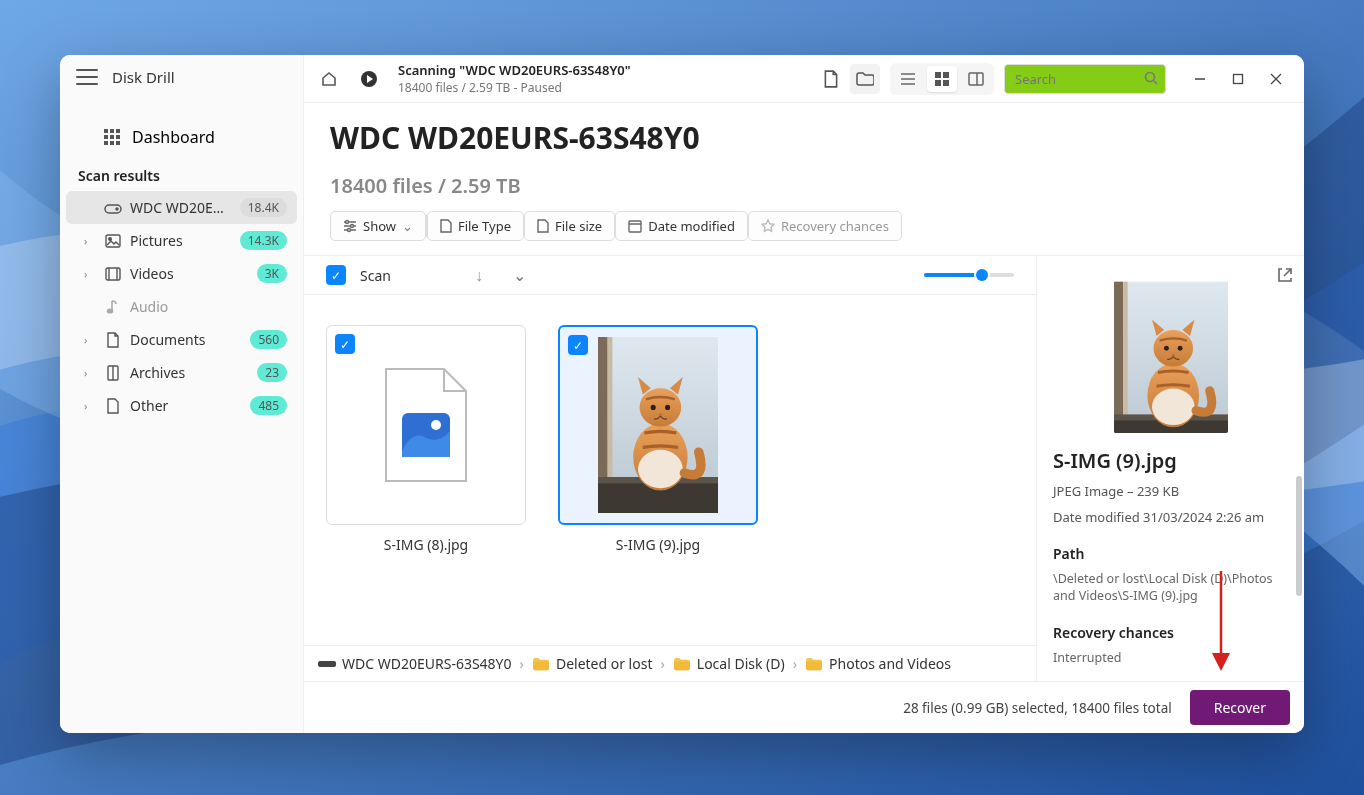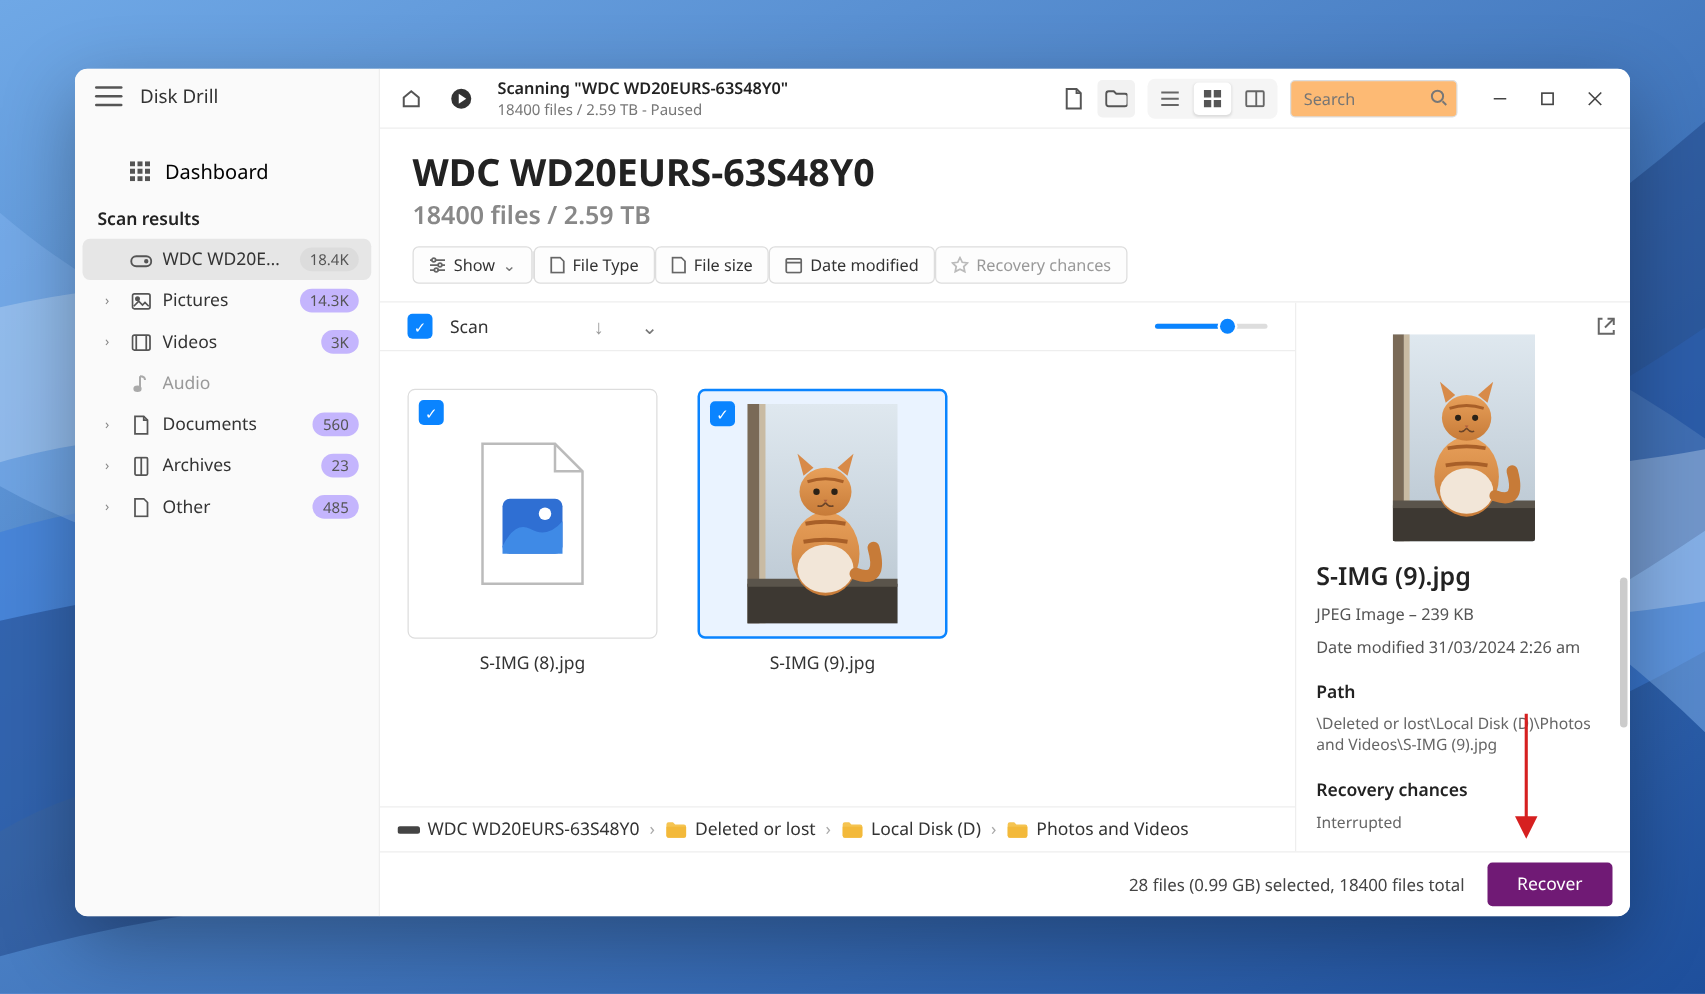--- a/index.html
+++ b/index.html
@@ -22,45 +22,45 @@
 .menu-icon span { height:2px; background:#555; border-radius:1px; }
 .app-title { font-size:15px; color:#333; }
 .nav-item { display:flex; align-items:center; gap:12px; padding:8px 16px 8px 44px; cursor:pointer; position:relative; }
 .nav-item.dashboard { padding-left:44px; margin-top:19px; }
 .section-label { font-size:14px; font-weight:600; color:#222; padding:10px 18px 6px; }
 .tree-item { display:flex; align-items:center; gap:8px; padding:7px 10px 7px 18px; cursor:pointer; border-radius:6px; margin:0 6px; font-size:14px; color:#333; }
 .tree-item.active { background:#e6e6e6; }
 .tree-item .arrow { width:12px; color:#888; font-size:11px; }
 .tree-item .ticon { width:18px; display:flex; align-items:center; justify-content:center; }
 .tree-item .label { flex:1; white-space:nowrap; overflow:hidden; text-overflow:ellipsis; }
-.tree-item .count { background:#c4b5fd; border-radius:10px; padding:1px 8px; font-size:12px; color:#555; }
+.tree-item .count { background:#5eead4; border-radius:10px; padding:1px 8px; font-size:12px; color:#555; }
 .tree-item.active .count { background:#dcdcdc; }
 .sidebar-bottom { margin-top:auto; padding:10px; }
 .explorer-btn { width:100%; padding:8px; background:#f0f0f0; border:1px solid #ddd; border-radius:4px; font-size:13px; cursor:pointer; color:#333; }
 
 .main { flex:1; display:flex; flex-direction:column; background:#fff; }
 .titlebar { display:flex; align-items:center; padding:6px 10px; gap:10px; border-bottom:1px solid #eee; }
 .tb-btn { width:30px; height:30px; display:flex; align-items:center; justify-content:center; border-radius:4px; cursor:pointer; color:#555; }
 .scan-info { display:flex; flex-direction:column; margin-left:4px; flex-shrink:0; }
 .scan-title { font-size:13px; font-weight:600; color:#222; }
 .scan-sub { font-size:12px; color:#777; }
 .tb-spacer { flex:1; }
 .tb-group { display:flex; gap:4px; }
 .tb-group .tb-btn.boxed { background:#f2f2f2; }
 .view-toggle { display:flex; gap:4px; background:#f5f5f5; padding:3px; border-radius:6px; }
 .view-toggle .vb { width:30px; height:26px; display:flex; align-items:center; justify-content:center; border-radius:4px; cursor:pointer; color:#666; }
 .view-toggle .vb.active { background:#fff; box-shadow:0 1px 2px rgba(0,0,0,.1); }
 .search-box { position:relative; }
-.search-box input { width:134px; height:30px; border:1px solid #ddd; border-radius:4px; padding:0 28px 0 10px; font-size:13px; background:#fdba74; }
+.search-box input { width:162px; height:30px; border:1px solid #ddd; border-radius:4px; padding:0 28px 0 10px; font-size:13px; background:#84cc16; }
 .search-box .sicon { position:absolute; right:8px; top:7px; color:#888; pointer-events:none; }
 .win-controls { display:flex; gap:2px; margin-left:6px; }
 .win-controls .wc { width:36px; height:28px; display:flex; align-items:center; justify-content:center; cursor:pointer; color:#444; border-radius:4px; }
 .header { padding:14px 26px 12px; }
 .h1 { font-size:30px; font-weight:700; color:#222; }
-.h2 { font-size:20px; font-weight:600; color:#888; margin-top:0; }
+.h2 { font-size:20px; font-weight:600; color:#888; margin-top:14px; }
 .filters { display:flex; padding:0 26px 14px; align-items:center; }
 .pill { display:flex; align-items:center; gap:6px; padding:5px 12px; border:1px solid #ddd; border-radius:5px; font-size:13px; color:#333; background:#fdfdfd; cursor:pointer; }
 .pill .picon { color:#666; }
 .vline { width:1px; height:22px; background:#ddd; }
 
 .content-row { flex:1; display:flex; overflow:hidden; border-top:1px solid #eee; }
 .grid-area { flex:1; display:flex; flex-direction:column; overflow:hidden; }
 .grid-header { display:flex; align-items:center; padding:8px 22px; border-bottom:1px solid #eee; gap:14px; }
 .chk { width:20px; height:20px; border-radius:4px; background:#0a84ff; display:flex; align-items:center; justify-content:center; color:#fff; font-size:12px; cursor:pointer; }
 .chk.sel{ background:#0a84ff; }

